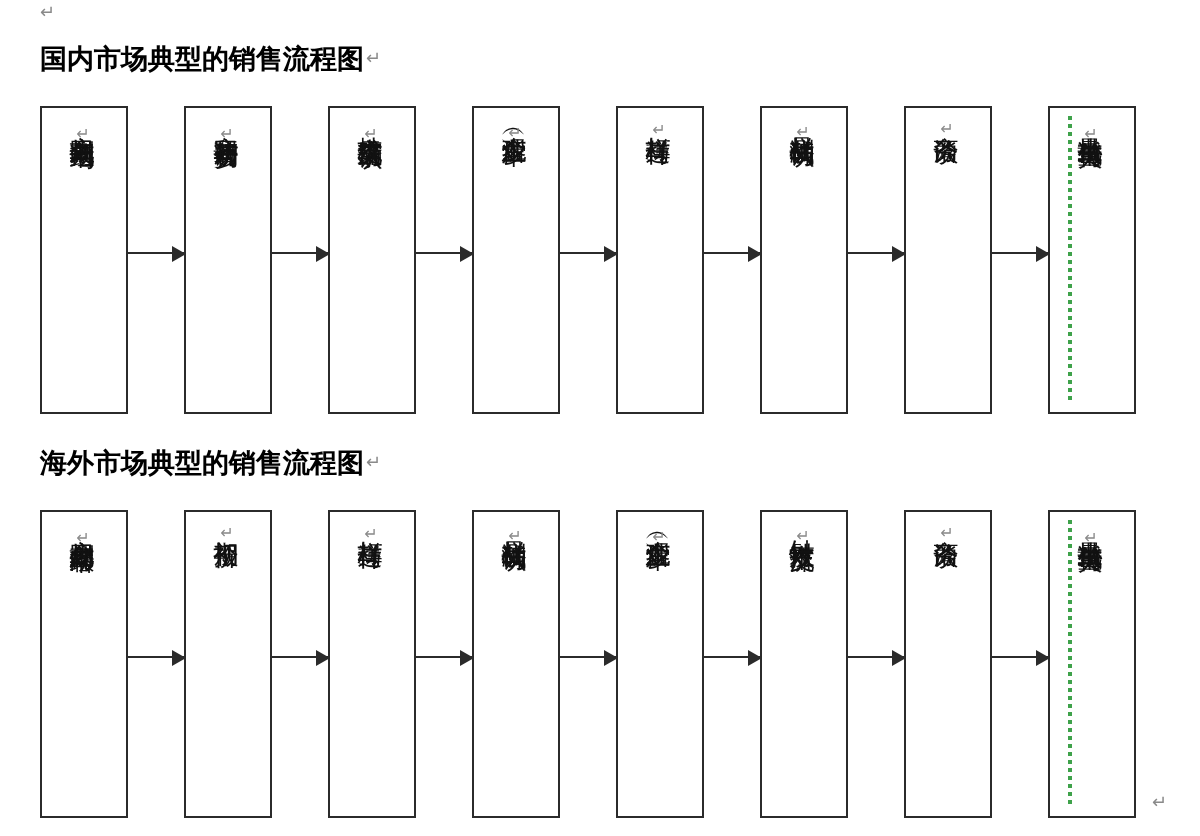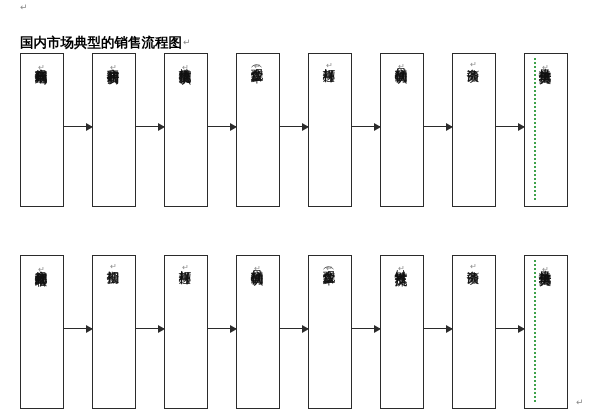--- a/index.html
+++ b/index.html
@@ -113,21 +113,21 @@
     line-height: 10px;
   }
 </style>
 </head>
 <body>
 
 <div class="page">
 
   <div class="pilcrow-top">↵</div>
 
-  <div class="section-title" id="title-0" style="top: 34px;">
+  <div class="section-title" id="title-0" style="top: 22px;">
     <span>国内市场典型的销售流程图</span><span class="pilcrow">↵</span>
   </div>
   <div class="flow-row" id="row-0" style="top: 53px; height: 154px; width: 600px;">
       <div class="node" style="left: 20px; top: 0px; width: 44px; height: 154px;">
         <span class="node-text">客户规划与电话预约<span class="pilcrow">↵</span></span>
       </div>
       <div class="connector" style="left: 64px; top: 73px; width: 28px;">
         <span class="head"></span>
       </div>
       <div class="node" style="left: 92px; top: 0px; width: 44px; height: 154px;">
@@ -165,20 +165,23 @@
       </div>
       <div class="connector" style="left: 496px; top: 73px; width: 28px;">
         <span class="head"></span>
       </div>
       <div class="node flagged" style="left: 524px; top: 0px; width: 44px; height: 154px;">
         <span class="node-text">小批量试单与转大量<span class="pilcrow">↵</span></span>
         <div class="squiggle" style="left: 9px;"></div>
       </div>
     </div>
 
+  <div class="section-title" id="title-1" style="top: 224px;">
+    <span>海外市场典型的销售流程图</span><span class="pilcrow">↵</span>
+  </div>
   <div class="flow-row" id="row-1" style="top: 255px; height: 154px; width: 600px;">
       <div class="node" style="left: 20px; top: 0px; width: 44px; height: 154px;">
         <span class="node-text">客户规划与邮件联络<span class="pilcrow">↵</span></span>
       </div>
       <div class="connector" style="left: 64px; top: 73px; width: 28px;">
         <span class="head"></span>
       </div>
       <div class="node" style="left: 92px; top: 0px; width: 44px; height: 154px;">
         <span class="node-text">初期报价<span class="pilcrow">↵</span></span>
       </div>

